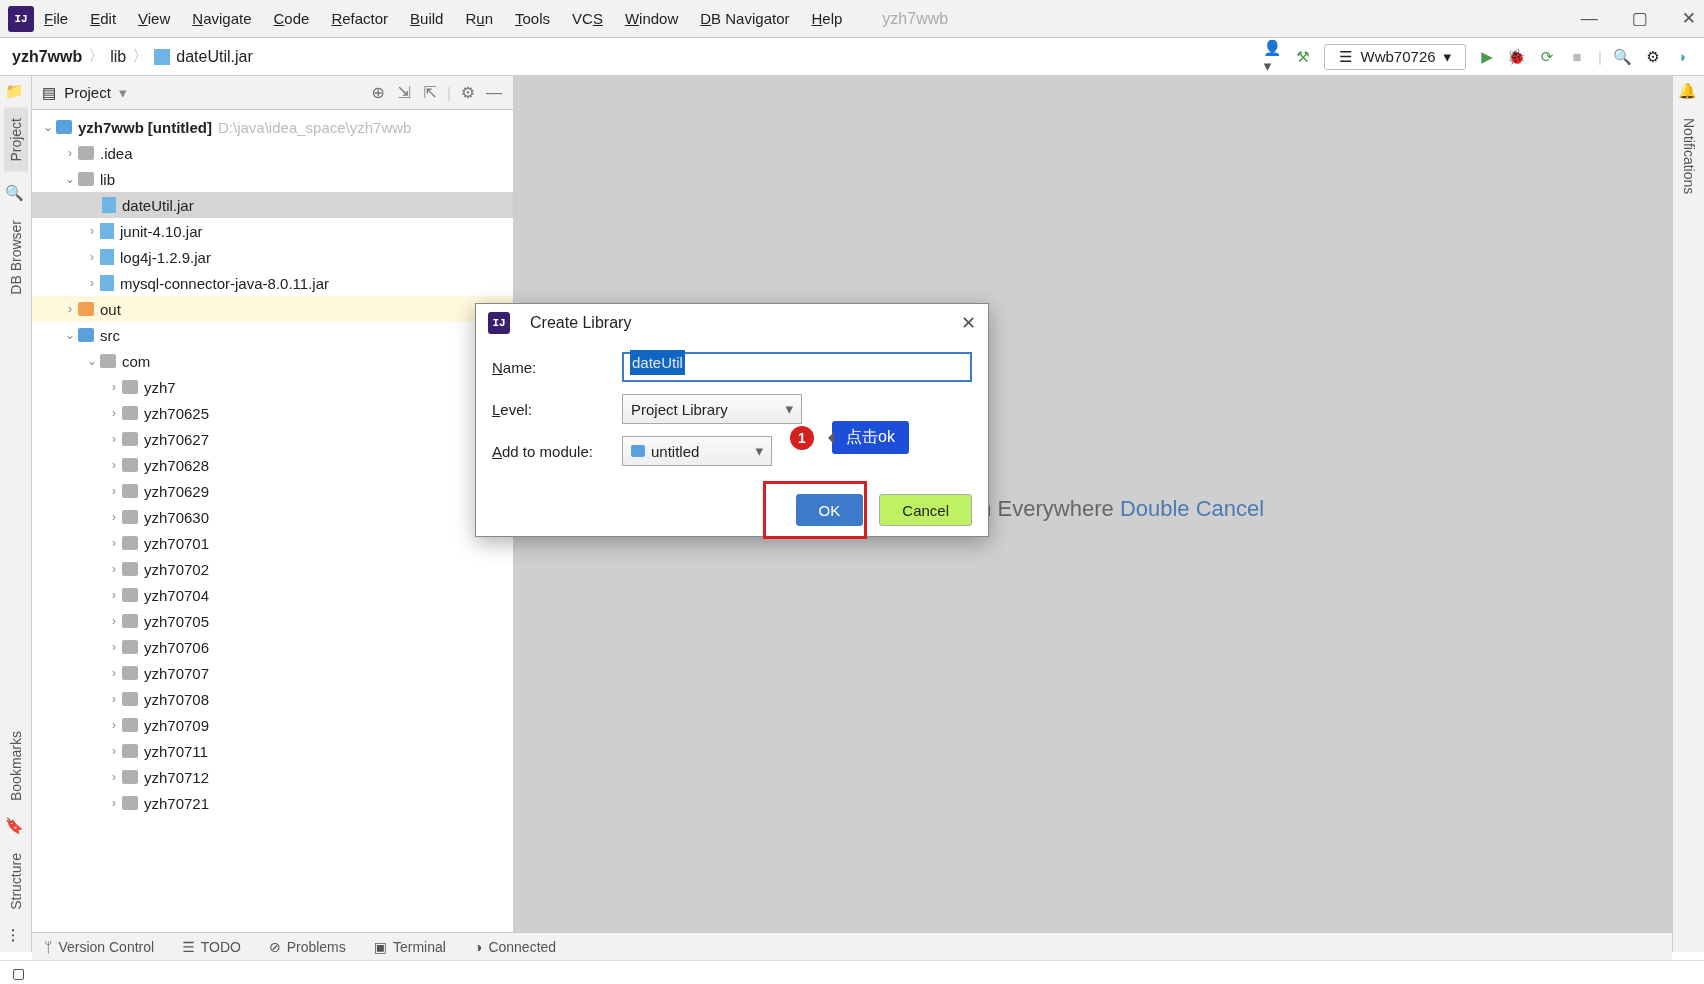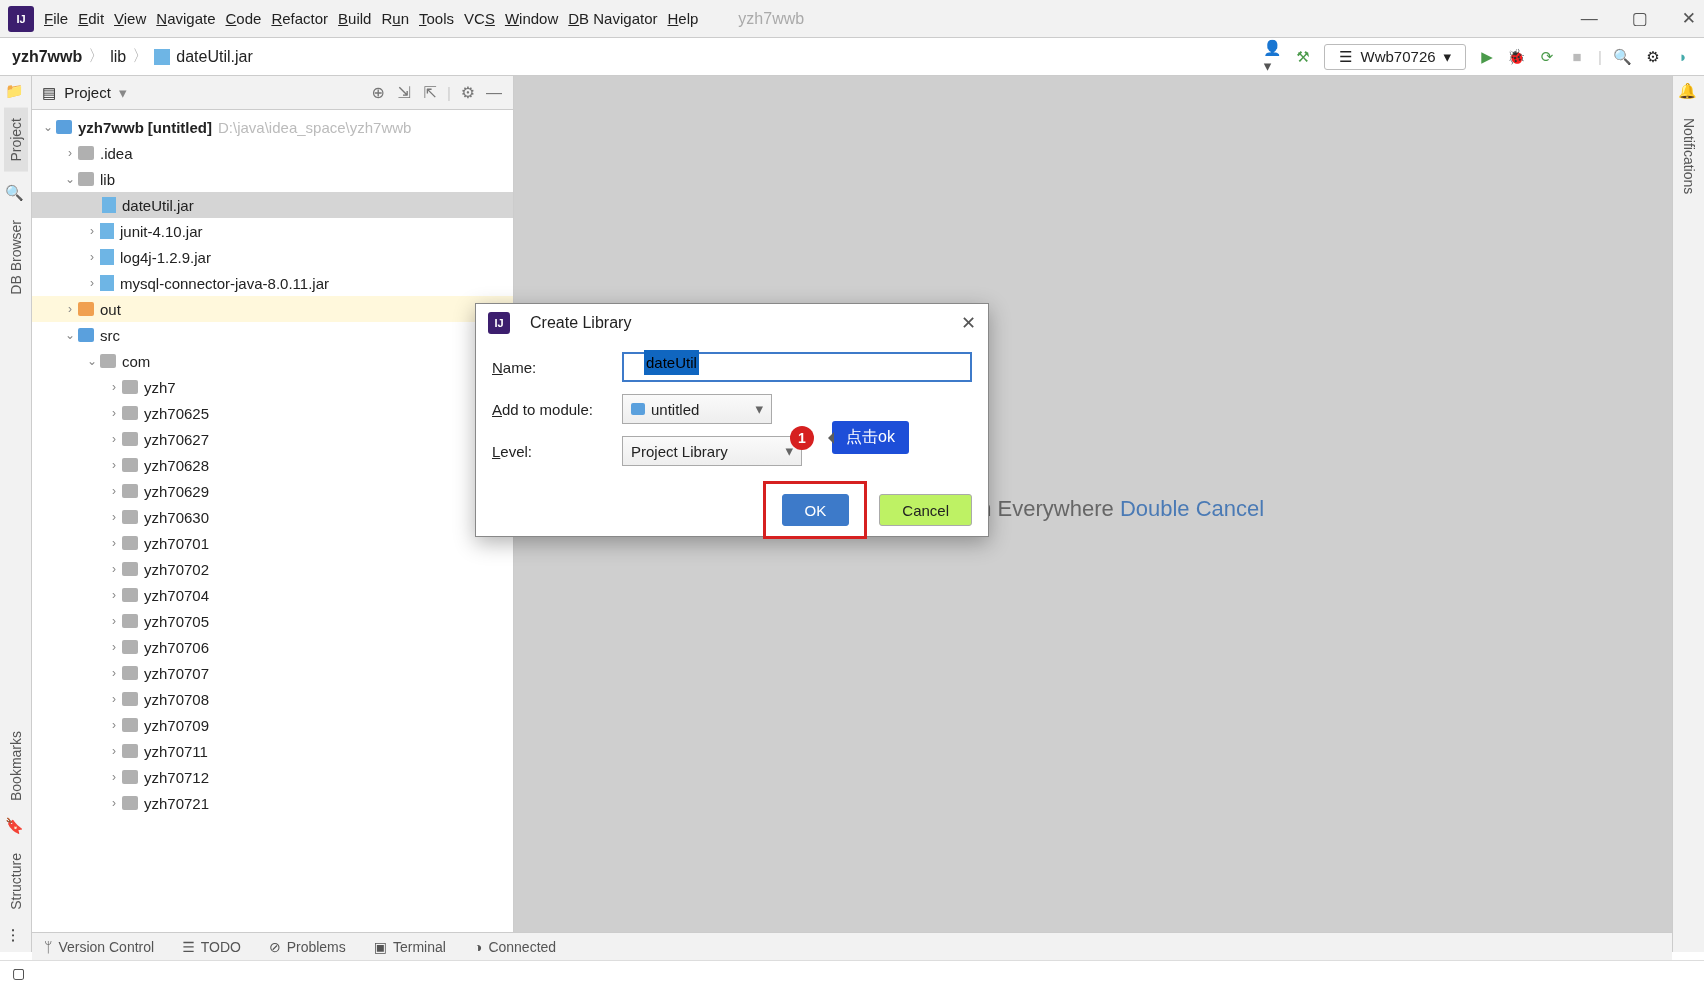--- a/index.html
+++ b/index.html
@@ -1,21 +1,21 @@
 <!DOCTYPE html>
 <html><head>
 <meta charset="utf-8">
 <style>
 * { box-sizing: border-box; margin: 0; padding: 0; font-family: "Segoe UI", Arial, sans-serif; }
 body { width: 1704px; height: 984px; background: #fff; overflow: hidden; position: relative; font-size: 15px; color: #222; }
 
 
 .titlebar { height: 38px; background: #f2f2f2; border-bottom: 1px solid #ccc; display: flex; align-items: center; padding: 0 8px; }
-.app-icon { width: 26px; height: 26px; background: #3c1e6e; border-radius: 3px; margin-right: 10px; display: flex; align-items: center; justify-content: center; color: #fff; font-size: 11px; font-weight: bold; }
-.menu { display: flex; gap: 10px; }
+.app-icon { width: 26px; height: 26px; background: #3c1e6e; border-radius: 3px; margin-right: 10px; display: flex; align-items: center; justify-content: center; color: #fff; font-size: 11px; font-weight: bold; font-family: Liberation Mono, monospace; }
+.menu { display: flex; gap: 22px; }
 .menu-item { cursor: default; }
 .menu-item u { text-decoration: underline; }
 .project-name-top { margin-left: 40px; color: #aaa; font-size: 16px; }
 .window-controls { margin-left: auto; display: flex; gap: 34px; align-items: center; color: #555; }
 .window-controls span { font-size: 17px; cursor: default; }
 
 
 .toolbar { height: 38px; background: #fff; border-bottom: 1px solid #ccc; display: flex; align-items: center; padding: 0 12px; }
 .breadcrumb { display: flex; align-items: center; gap: 6px; font-size: 16px; }
 .breadcrumb .sep { color: #aaa; }
@@ -69,24 +69,24 @@
 
 
 .dialog-shadow { position: absolute; left: 475px; top: 303px; width: 514px; height: 234px; background: #fff; border: 1px solid #888; box-shadow: 0 6px 20px rgba(0,0,0,0.3); }
 .dialog-title { height: 38px; display: flex; align-items: center; padding: 0 12px; gap: 10px; }
 .dialog-title .app-icon { width: 22px; height: 22px; }
 .dialog-close { margin-left: auto; font-size: 18px; color: #555; cursor: default; }
 .dialog-body { padding: 10px 16px; }
 .form-row { display: flex; align-items: center; margin-bottom: 12px; }
 .form-label { width: 130px; font-size: 15px; }
 .form-input { flex: 1; height: 30px; border: 2px solid #3d7ac9; padding: 0 6px; font-size: 15px; outline: none; }
-.form-input .sel-text { background: #1066c0; color: #000000; padding: 4px 2px; margin-left: 14px; }
+.form-input .sel-text { background: #1066c0; color: #e5e5e5; padding: 4px 2px; }
 .form-select { border: 1px solid #aaa; height: 30px; padding: 0 26px 0 8px; font-size: 15px; display: flex; align-items: center; min-width: 150px; position: relative; background: linear-gradient(#fafafa,#eee); }
 .form-select::after { content: "▾"; position: absolute; right: 8px; color: #666; }
-.dialog-buttons { display: flex; justify-content: flex-end; gap: 30px; padding: 6px 16px 12px; }
+.dialog-buttons { display: flex; justify-content: flex-end; gap: 16px; padding: 6px 16px 12px; }
 .btn { height: 32px; padding: 0 22px; border: 1px solid #aaa; border-radius: 3px; background: #bef264; font-size: 15px; display: flex; align-items: center; }
 .btn.primary { background: #3d7ac9; border-color: #3d7ac9; color: #fff; }
 .redbox { position: absolute; border: 3px solid #d62020; pointer-events: none; }
 
 
 .callout { position: absolute; display: flex; align-items: center; }
 .callout-badge { width: 24px; height: 24px; border-radius: 50%; background: #d62020; color: #fff; display: flex; align-items: center; justify-content: center; font-size: 14px; font-weight: bold; }
 .callout-box { background: #1d4ed8; color: #fff; padding: 6px 14px; border-radius: 3px; font-size: 16px; margin-left: 18px; position: relative; }
 .callout-box::before { content: ""; position: absolute; left: -10px; top: 50%; transform: translateY(-50%); border: 6px solid transparent; border-right-color: #5c5c5c; }
 </style>
@@ -384,31 +384,31 @@
     <div class="app-icon">IJ</div>
     <span style="font-size:16px">Create Library</span>
     <span class="dialog-close">✕</span>
   </div>
   <div class="dialog-body">
     <div class="form-row">
       <div class="form-label"><u>N</u>ame:</div>
       <div class="form-input"><span class="sel-text">dateUtil</span></div>
     </div>
     <div class="form-row">
+      <div class="form-label"><u>L</u>evel:</div>
+      <div class="form-select" style="width:180px">
+          <span>Project Library</span>
+        </div>
+    </div>
+    <div class="form-row">
       <div class="form-label"><u>A</u>dd to module:</div>
       <div class="form-select" style="width:150px">
         <span class="folder-icon blue" style="width:14px;height:12px;margin-right:6px"></span>
         <span>untitled</span>
       </div>
-    </div>
-    <div class="form-row">
-      <div class="form-label"><u>L</u>evel:</div>
-      <div class="form-select" style="width:180px">
-          <span>Project Library</span>
-        </div>
     </div>
   </div>
   <div class="dialog-buttons">
     <div class="btn primary">
         <span>OK</span>
       </div>
     <div class="btn">
         <span>Cancel</span>
       </div>
   </div>

